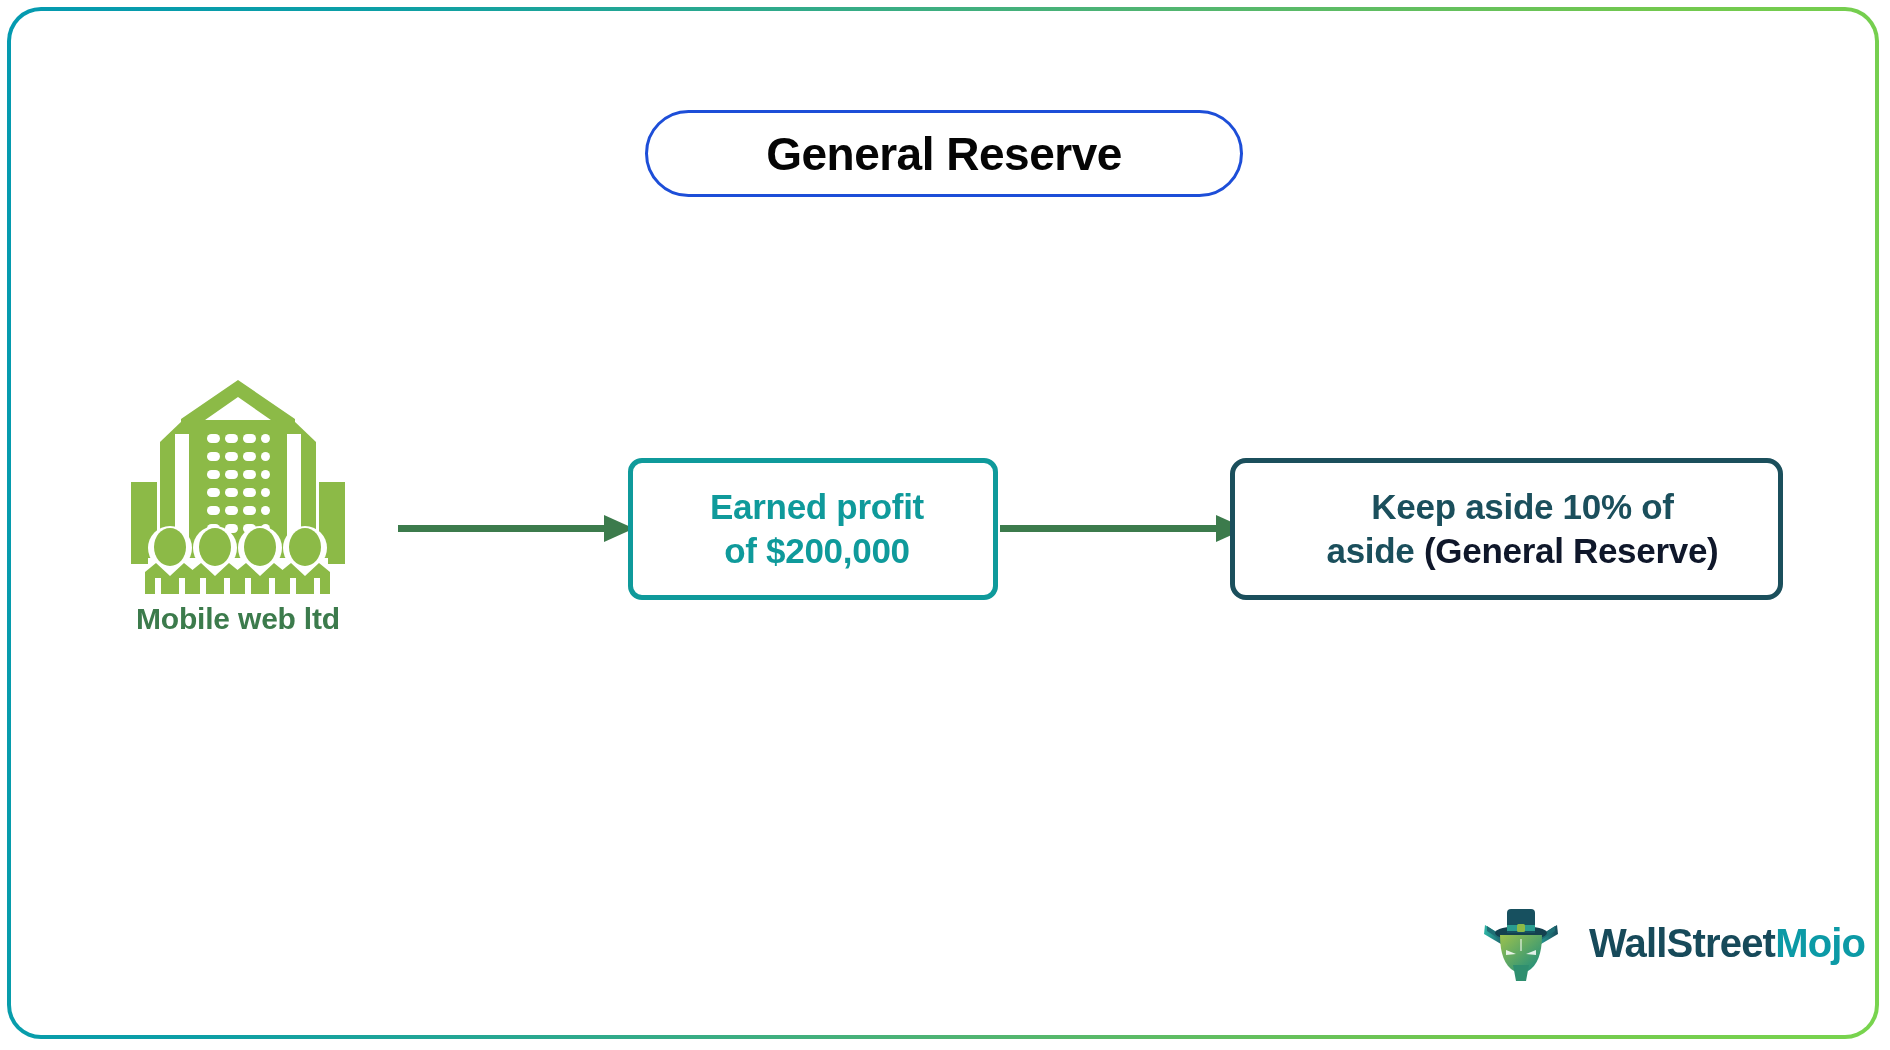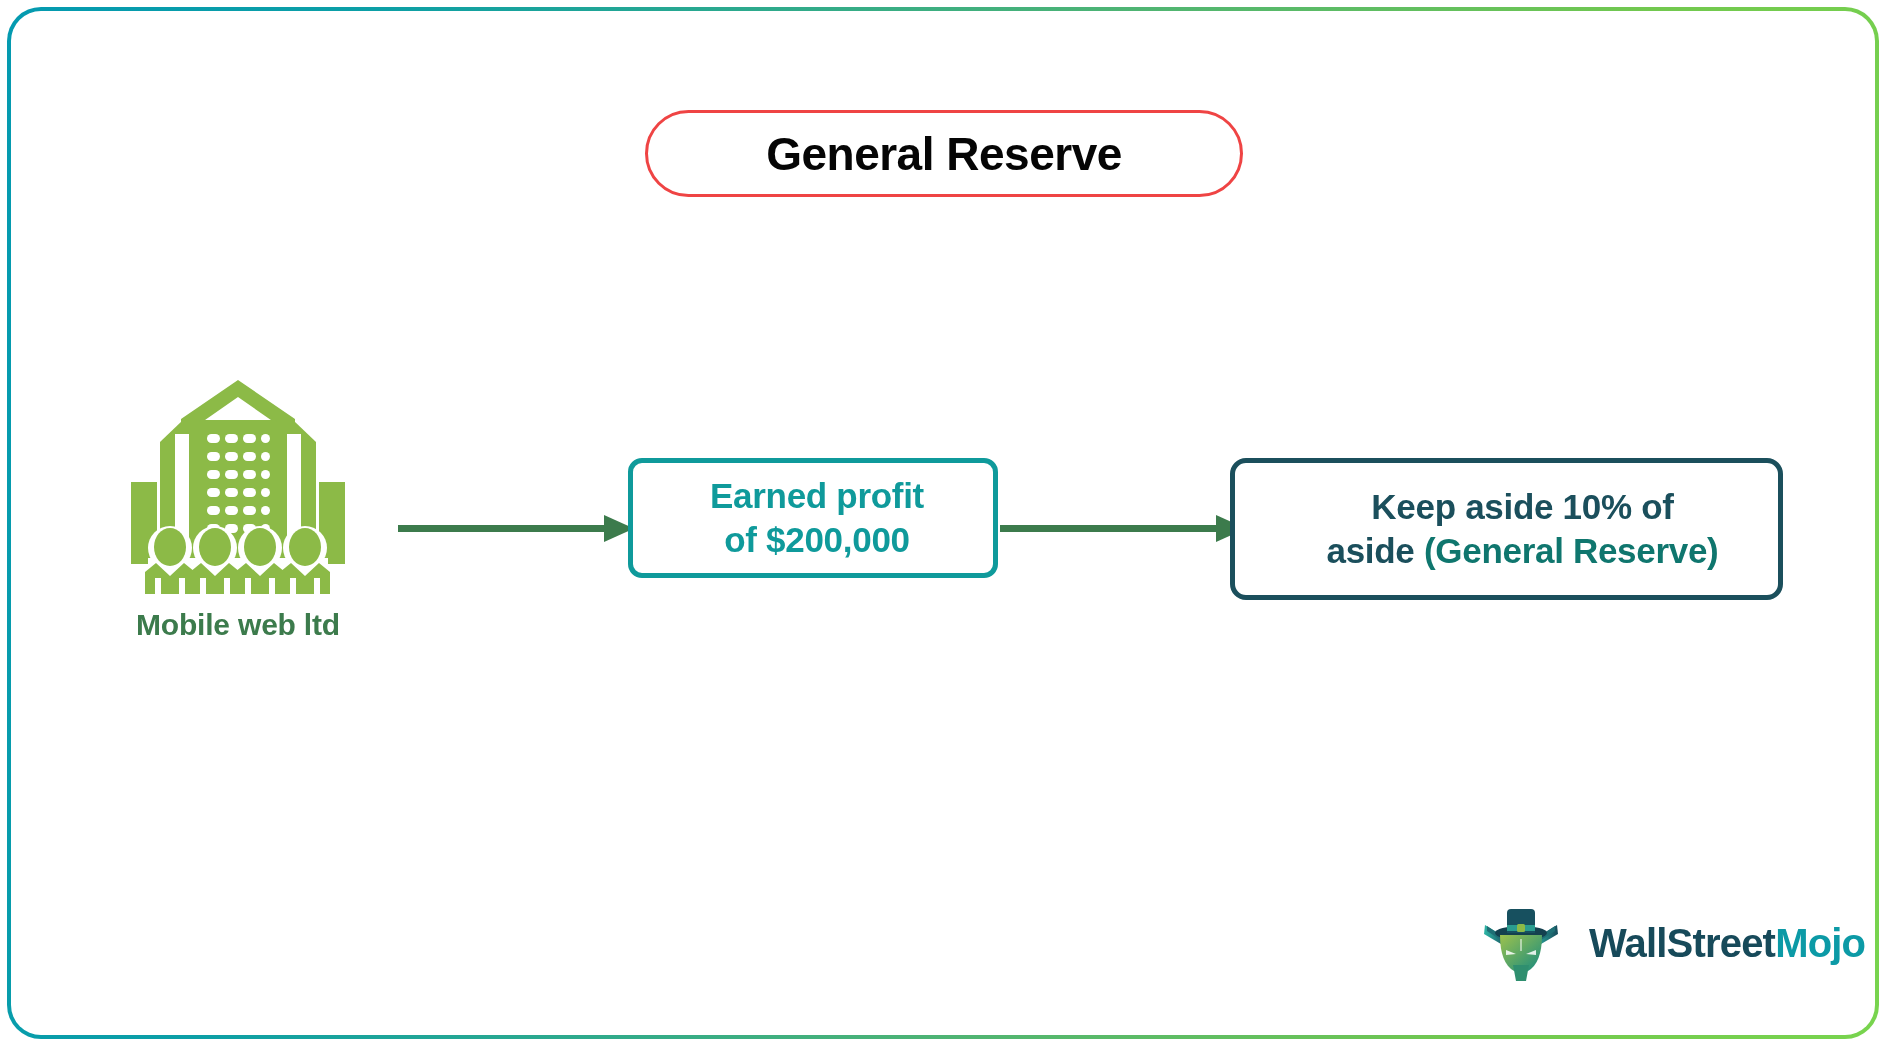--- a/index.html
+++ b/index.html
@@ -40,21 +40,21 @@
     box-sizing: border-box;
   }
 
   
   .title-pill {
     position: absolute;
     left: 645px;
     top: 110px;
     width: 598px;
     height: 87px;
-    border: 3px solid #ef4444;
+    border: 3px solid #1d4ed8;
     border-radius: 46px;
     background: #ffffff;
     display: flex;
     align-items: center;
     justify-content: center;
     box-sizing: border-box;
   }
   .title-text {
     font-size: 46px;
     font-weight: bold;
@@ -71,21 +71,20 @@
     width: 280px;
     text-align: center;
   }
   .company-icon {
     width: 230px;
     height: 230px;
     display: block;
     margin: 0 auto;
   }
   .company-label {
-    margin-top: 6px;
     font-size: 30px;
     font-weight: bold;
     color: #3c7b4c;
     letter-spacing: -0.2px;
     white-space: nowrap;
   }
 
   
   .arrow {
     position: absolute;
@@ -104,21 +103,21 @@
     display: flex;
     align-items: center;
     justify-content: center;
     text-align: center;
     border-radius: 14px;
   }
   .box-teal {
     left: 628px;
     top: 458px;
     width: 370px;
-    height: 120px;
+    height: 142px;
     border: 5px solid #0f9a9b;
     padding-left: 8px;
   }
   .box-teal .box-text {
     font-size: 35px;
     font-weight: bold;
     color: #0f9a9b;
     line-height: 1.26;
     letter-spacing: -0.3px;
   }
@@ -131,21 +130,21 @@
     border-radius: 16px;
     padding-left: 32px;
   }
   .box-dark .box-text {
     font-size: 35px;
     font-weight: bold;
     color: #1b4f5c;
     line-height: 1.26;
     letter-spacing: -0.3px;
   }
-  .accent-green { color: #0f766e; }
+  .accent-green { color: #0f172a; }
 
   
   .brand {
     position: absolute;
     left: 1482px;
     top: 903px;
     display: flex;
     align-items: center;
     gap: 29px;
   }

